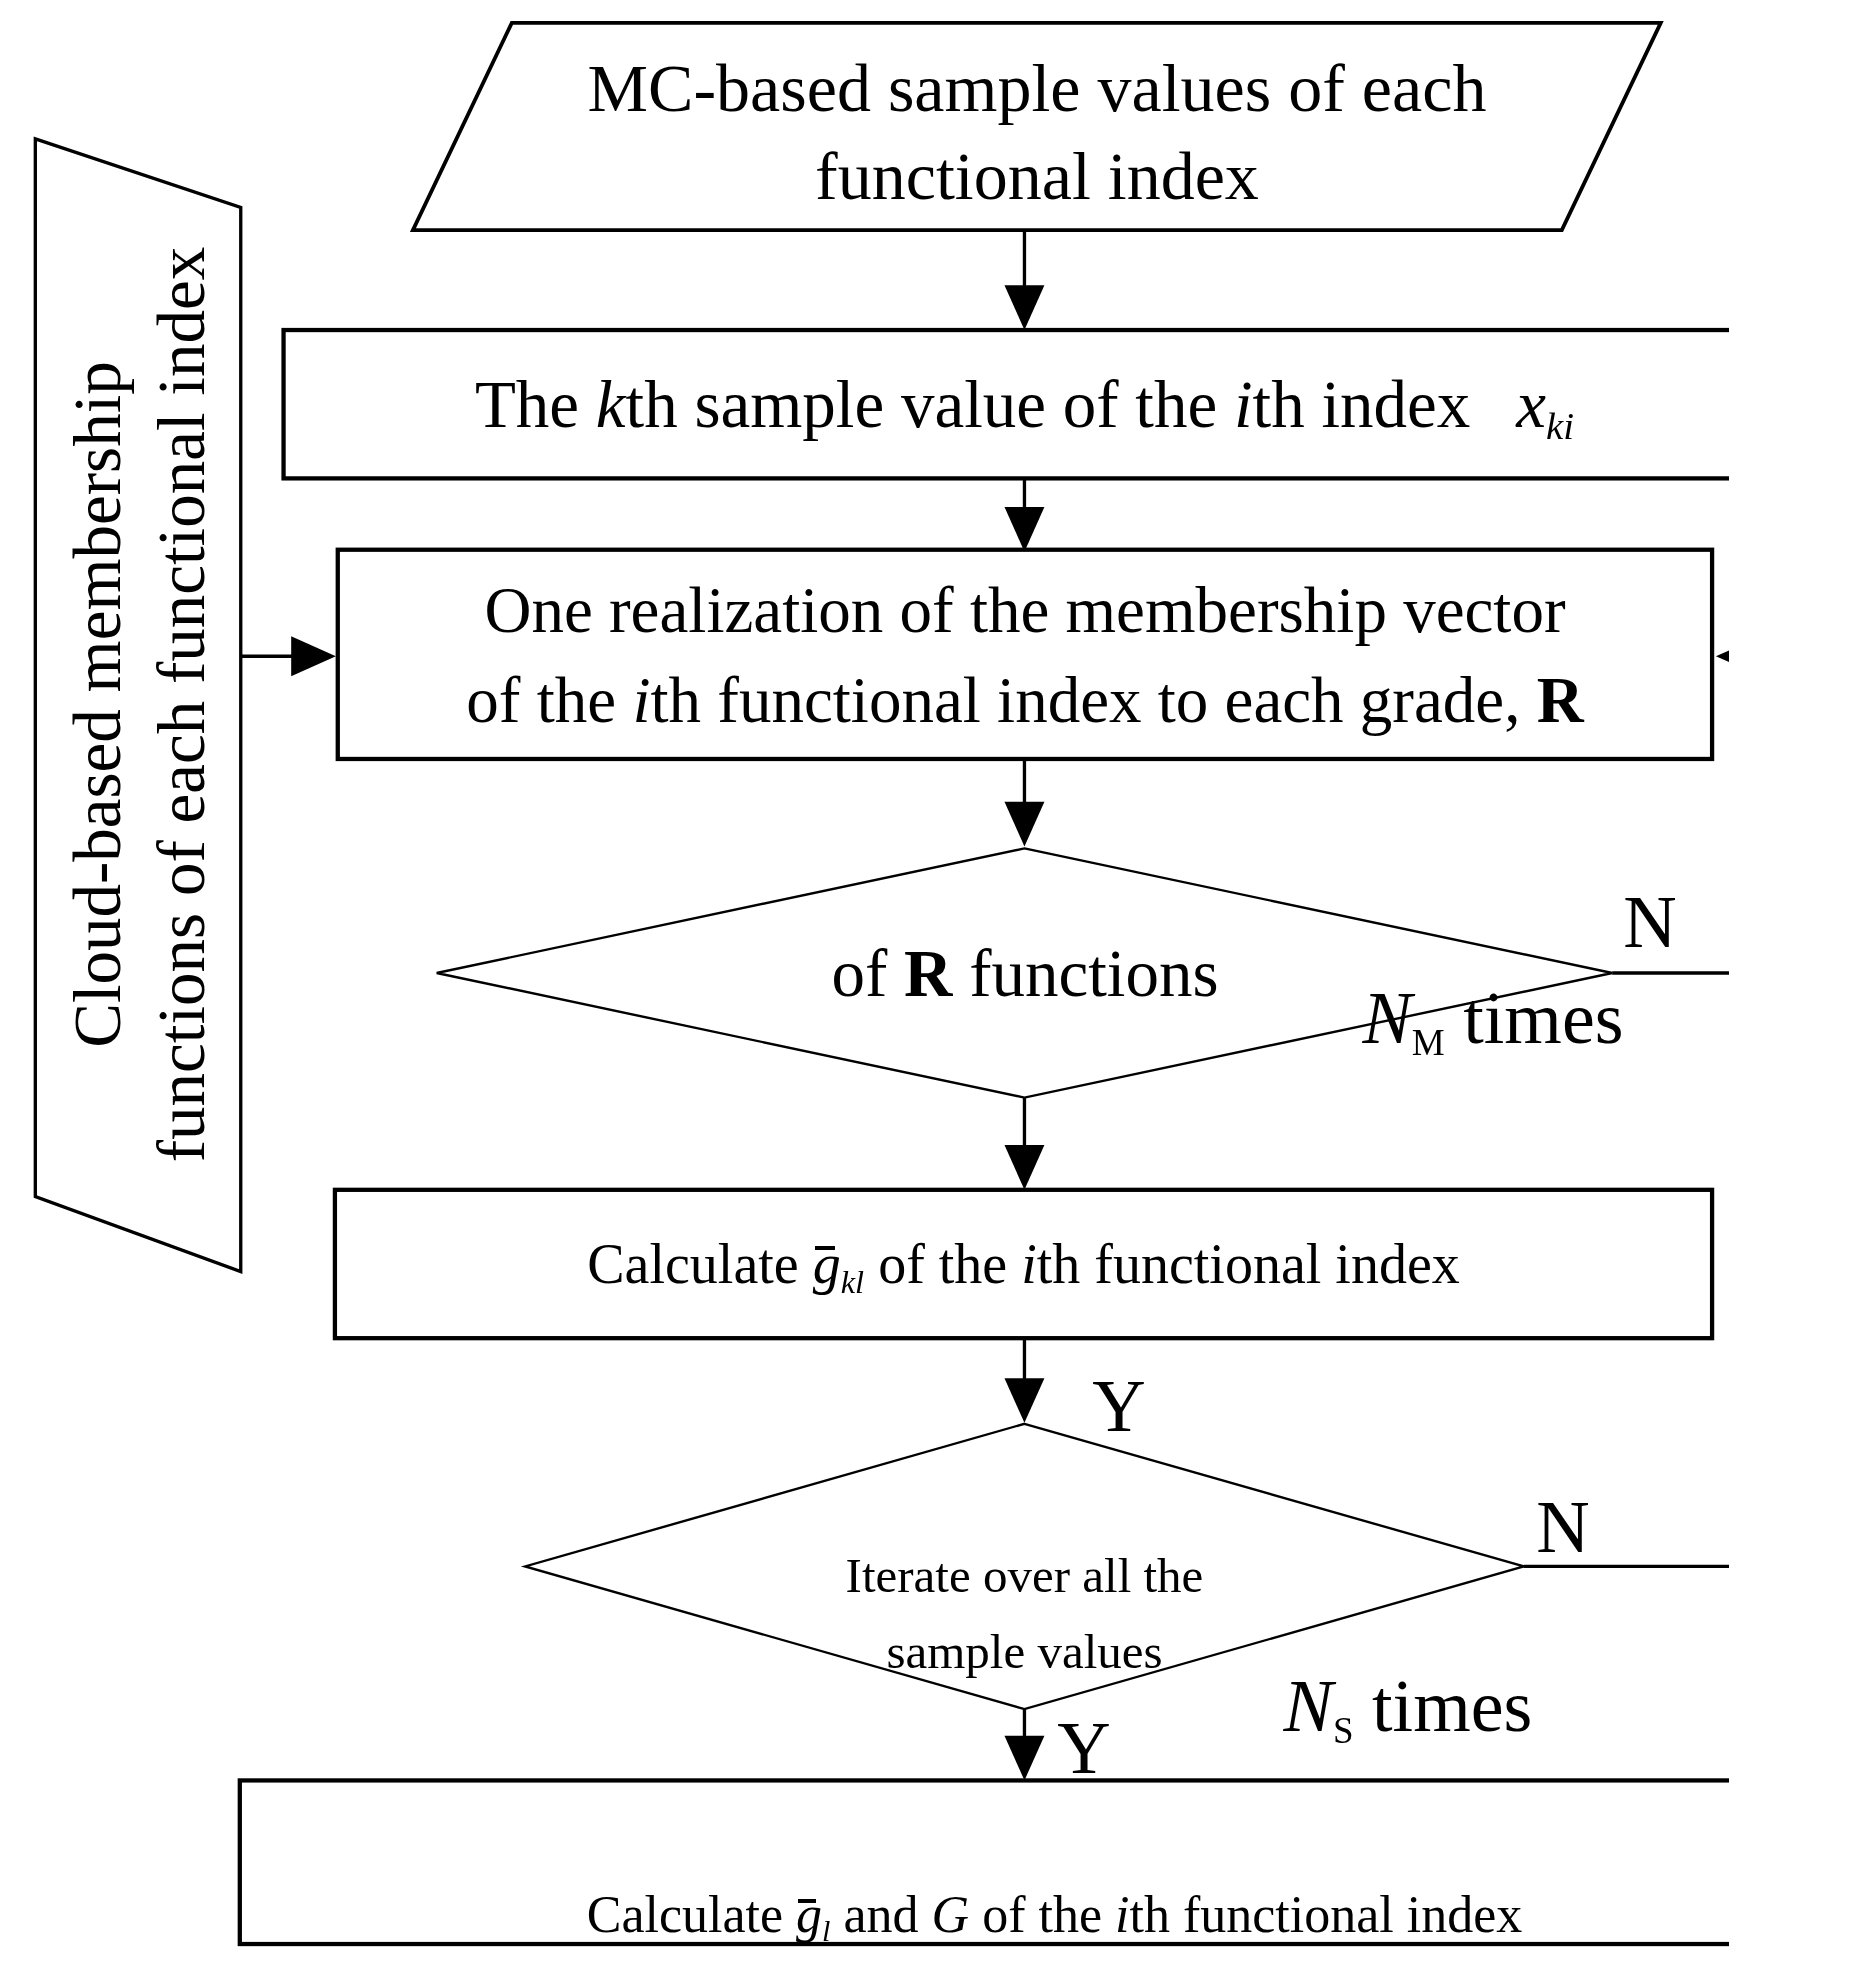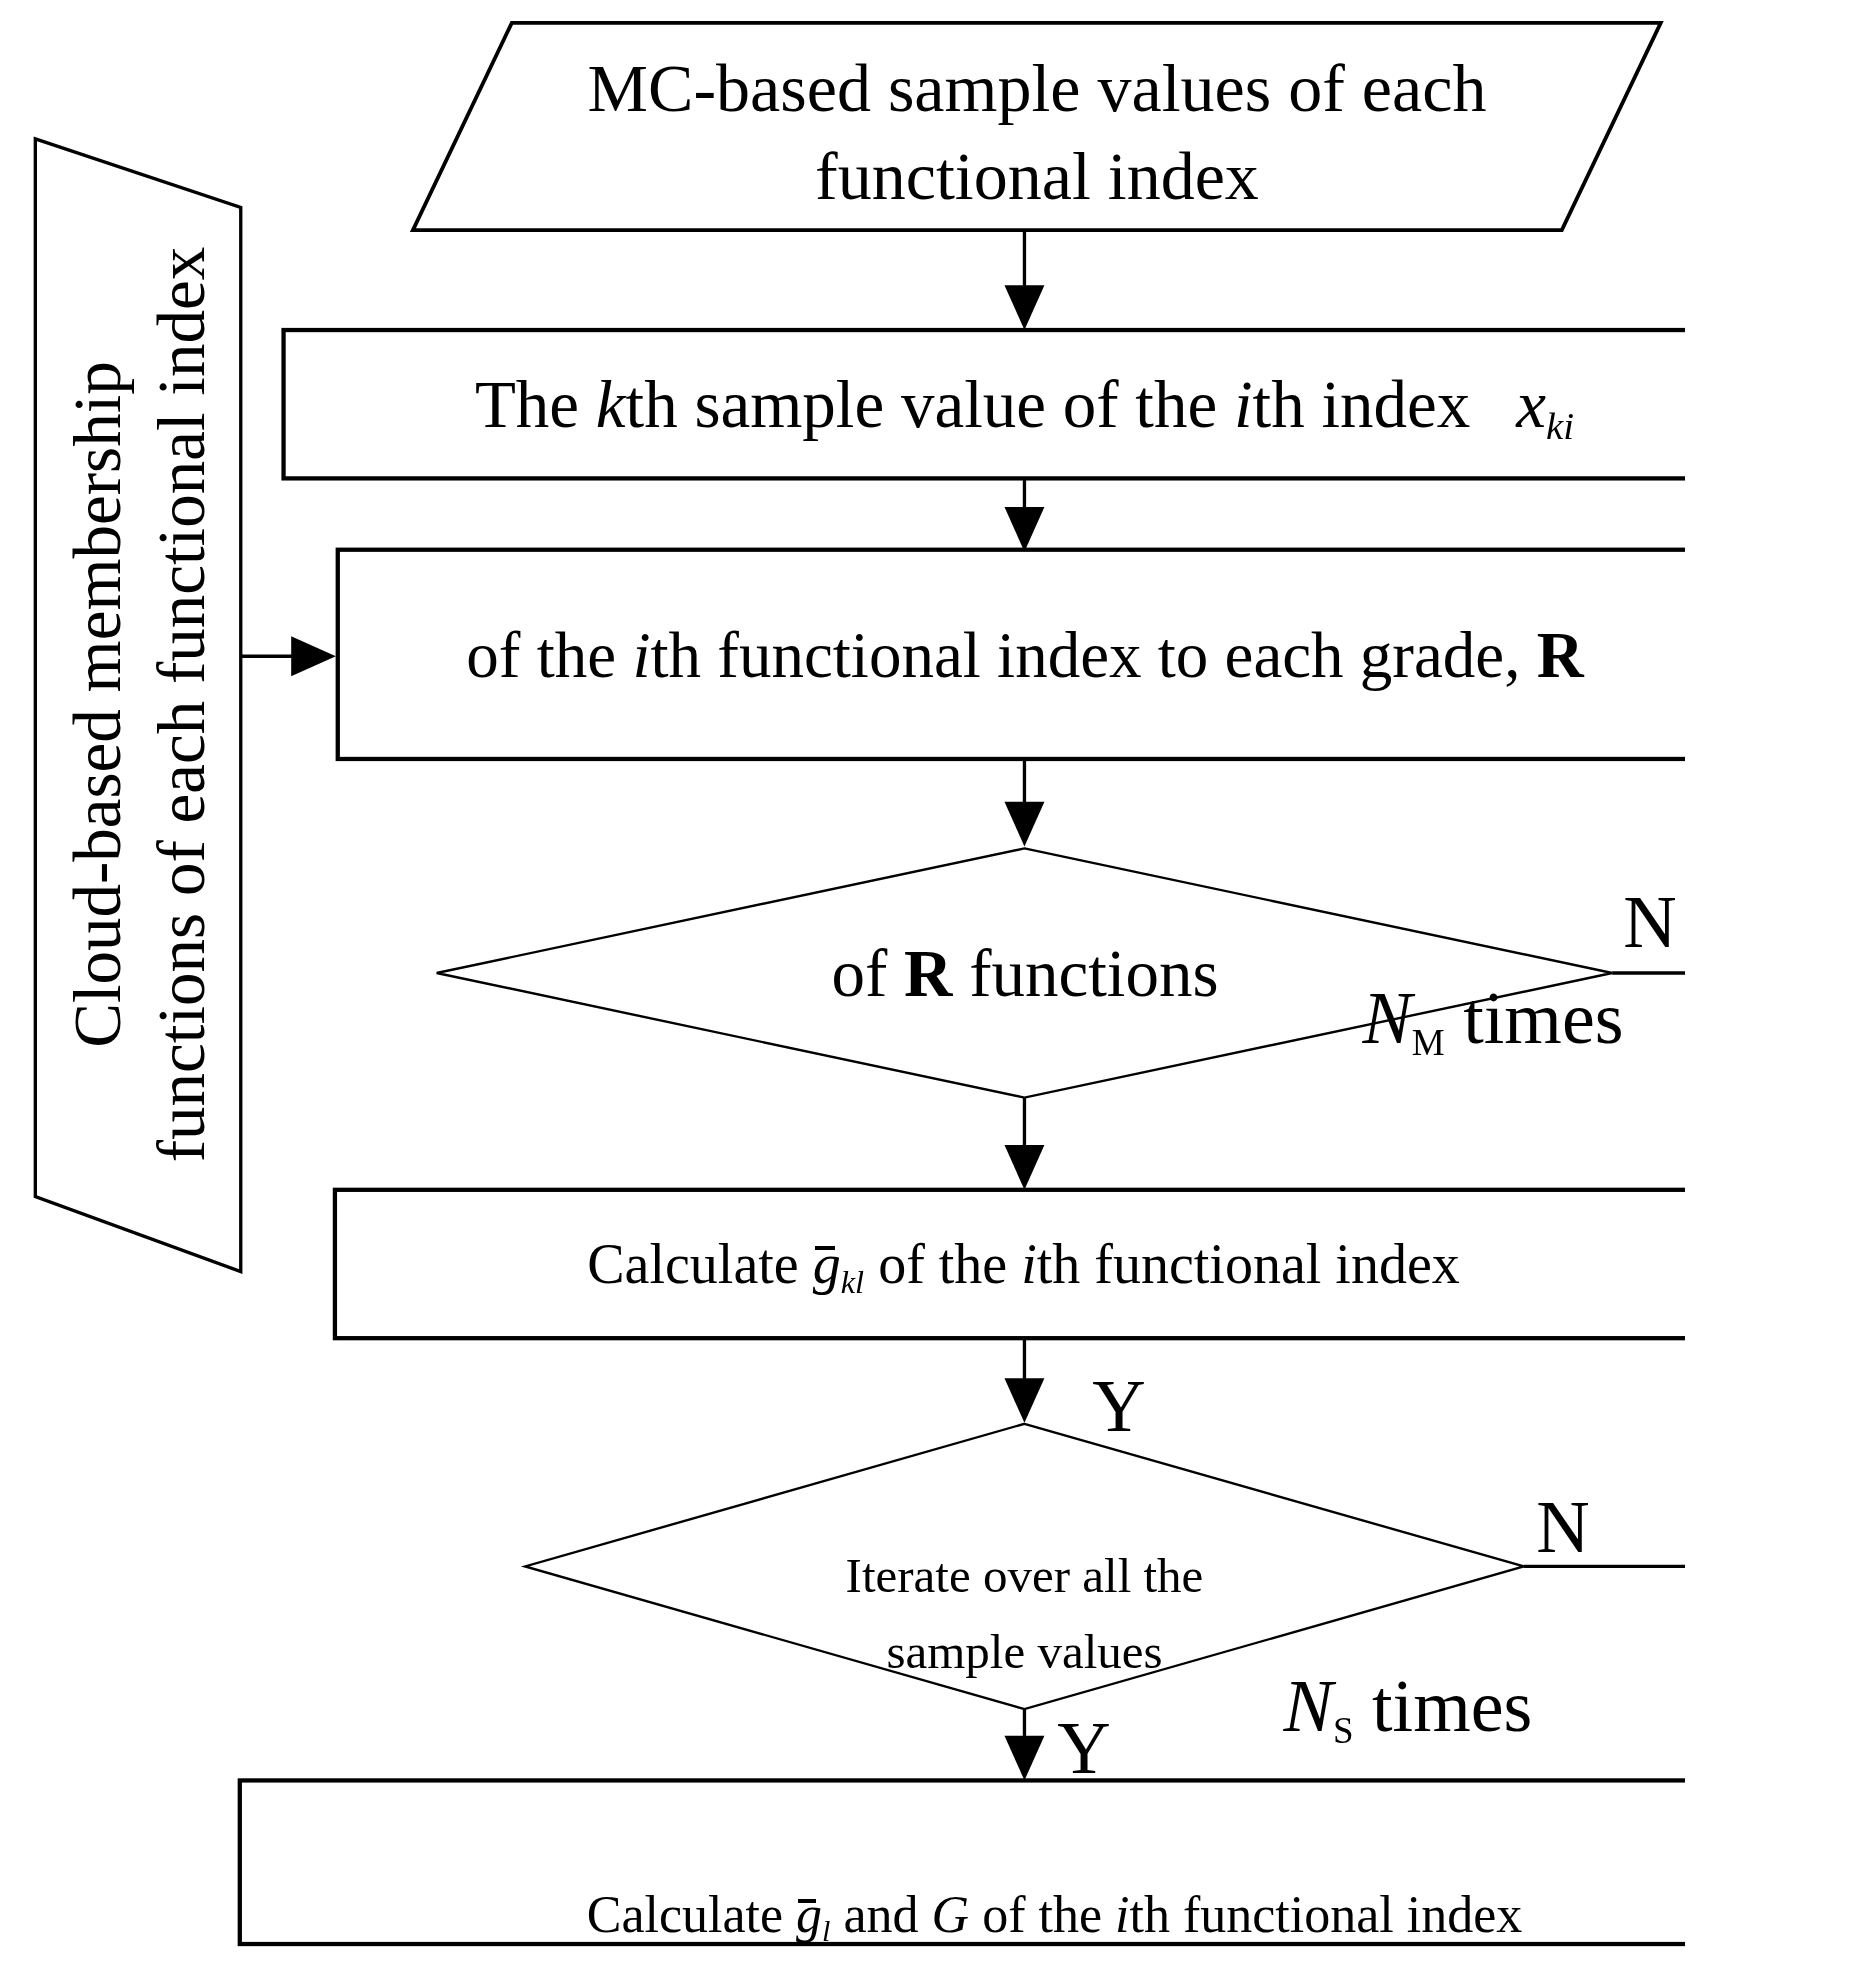--- a/index.html
+++ b/index.html
@@ -1,20 +1,21 @@
 <!DOCTYPE html>
 <html style="font-size:15px"><head>
 <meta charset="utf-8">
 <style>
   html,body { margin:0; padding:0; background:#ffffff; }
   .stage {
     position:relative; width:1685px; height:1964px;
     background:#ffffff; overflow:hidden;
     font-family:"Liberation Serif","DejaVu Serif",serif;
     color:#000;
+    padding-left:44px;
   }
   .stage svg { position:absolute; left:0; top:0; }
   .txt { position:absolute; display:flex; align-items:center; justify-content:center;
          text-align:center; white-space:nowrap; color:#000; }
   .col { flex-direction:column; }
   .line { display:block; }
   .it { font-style:italic; }
   .bd { font-weight:bold; font-style:normal; }
   sub.sb { font-size:0.58em; vertical-align:-0.30em; line-height:0; }
   sub.sc { font-size:0.50em; vertical-align:-0.32em; line-height:0; font-style:normal; }
@@ -98,20 +99,21 @@
     <span class="line">functions of each functional index</span>
   </div>
 
   <div class="txt t-box2">
     <span class="line">
       <span>The </span><span class="it">k</span><span>th sample value of the </span><span class="it">i</span><span>th index</span><span class="it xgap">x</span><sub class="sb it">ki</sub>
     </span>
   </div>
 
   <div class="txt col t-box3">
+    <span class="line">One realization of the membership vector</span>
     <span class="line">
       <span>of the </span><span class="it">i</span><span>th functional index to each grade, </span><span class="bd">R</span>
     </span>
   </div>
 
   <div class="txt col t-d1">
     <span class="line">
       <span>of </span><span class="bd">R</span><span> functions</span>
     </span>
   </div>

